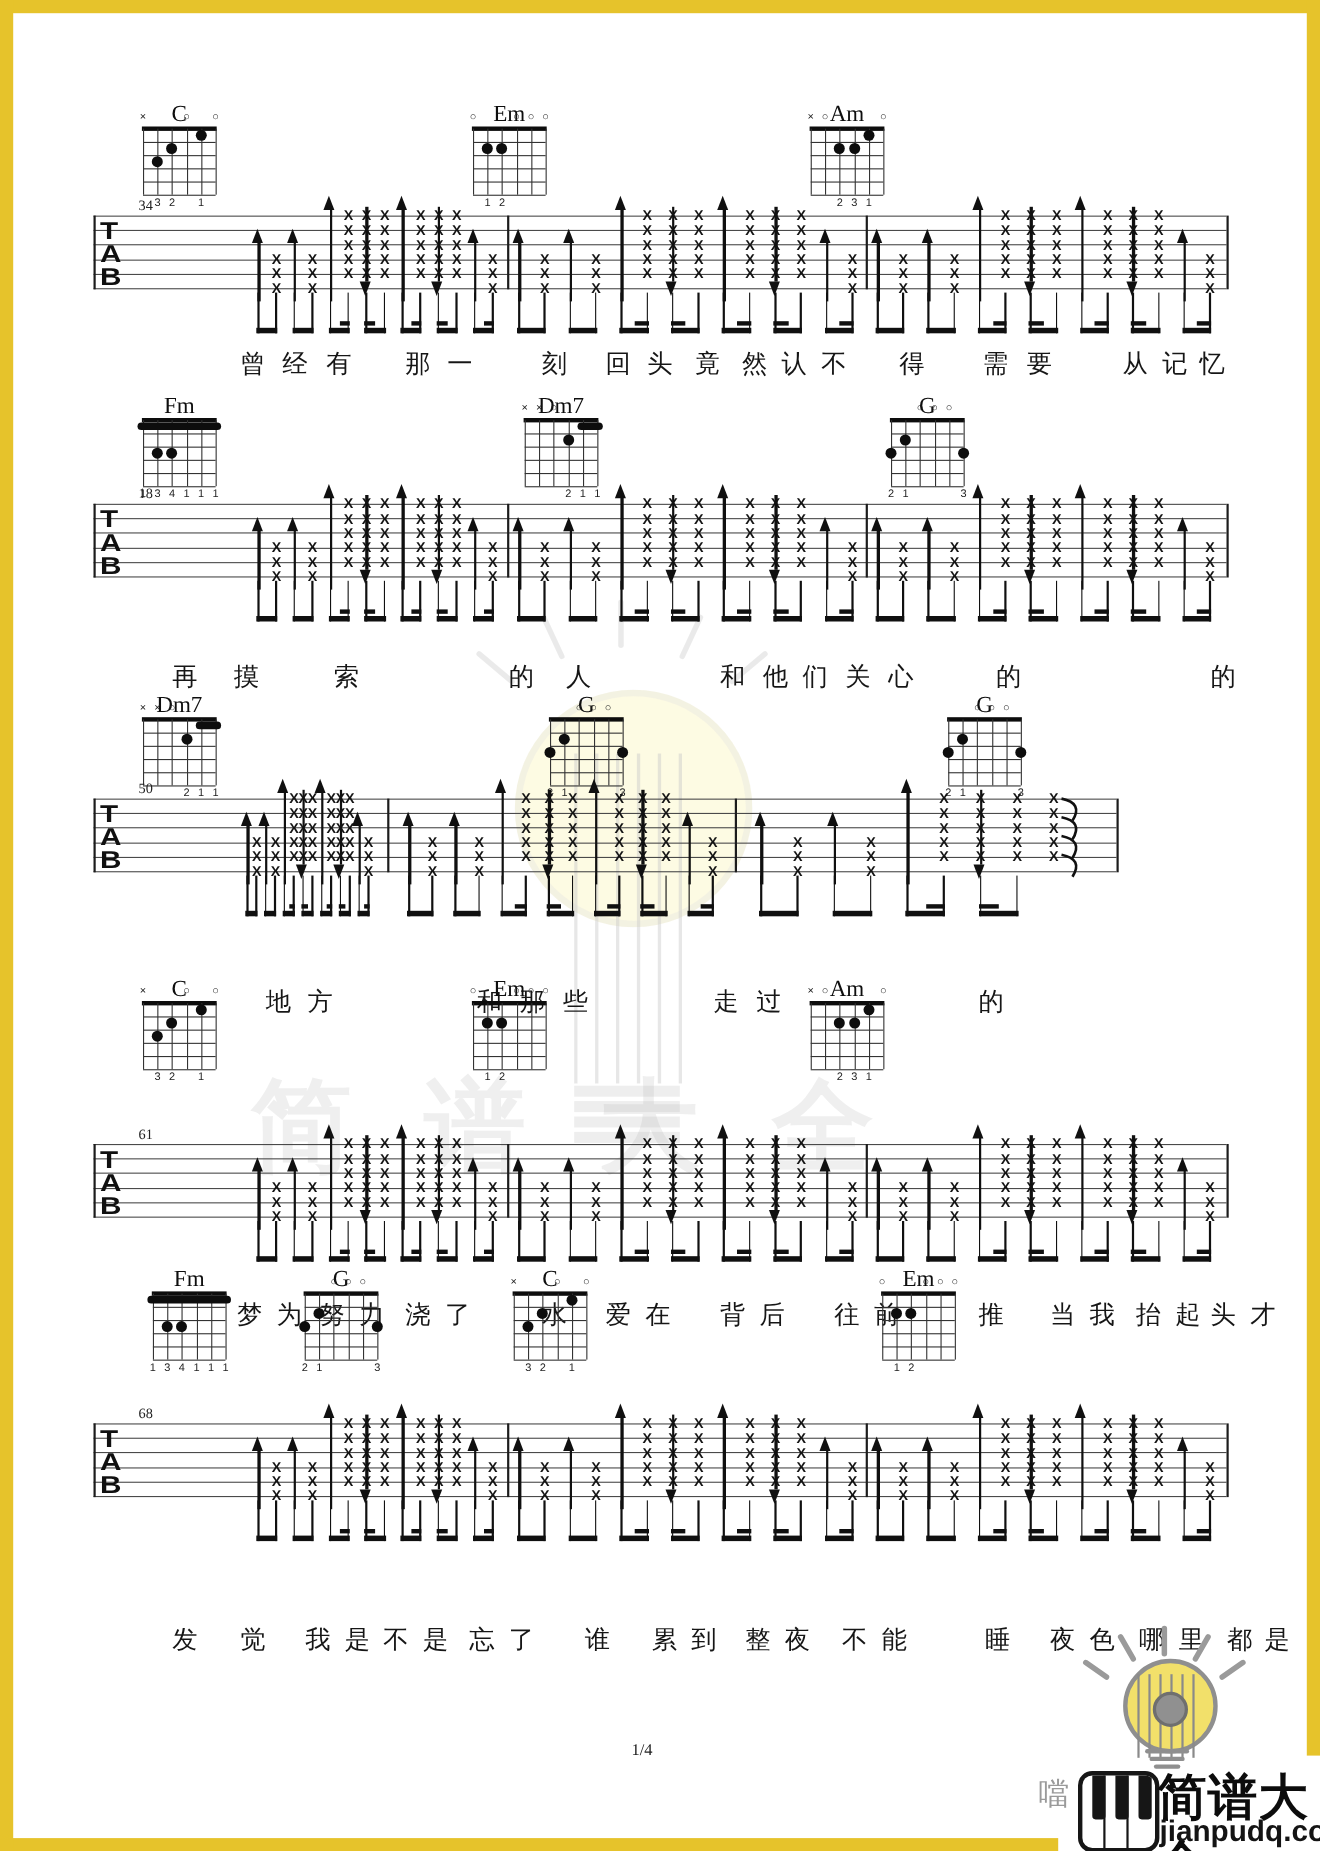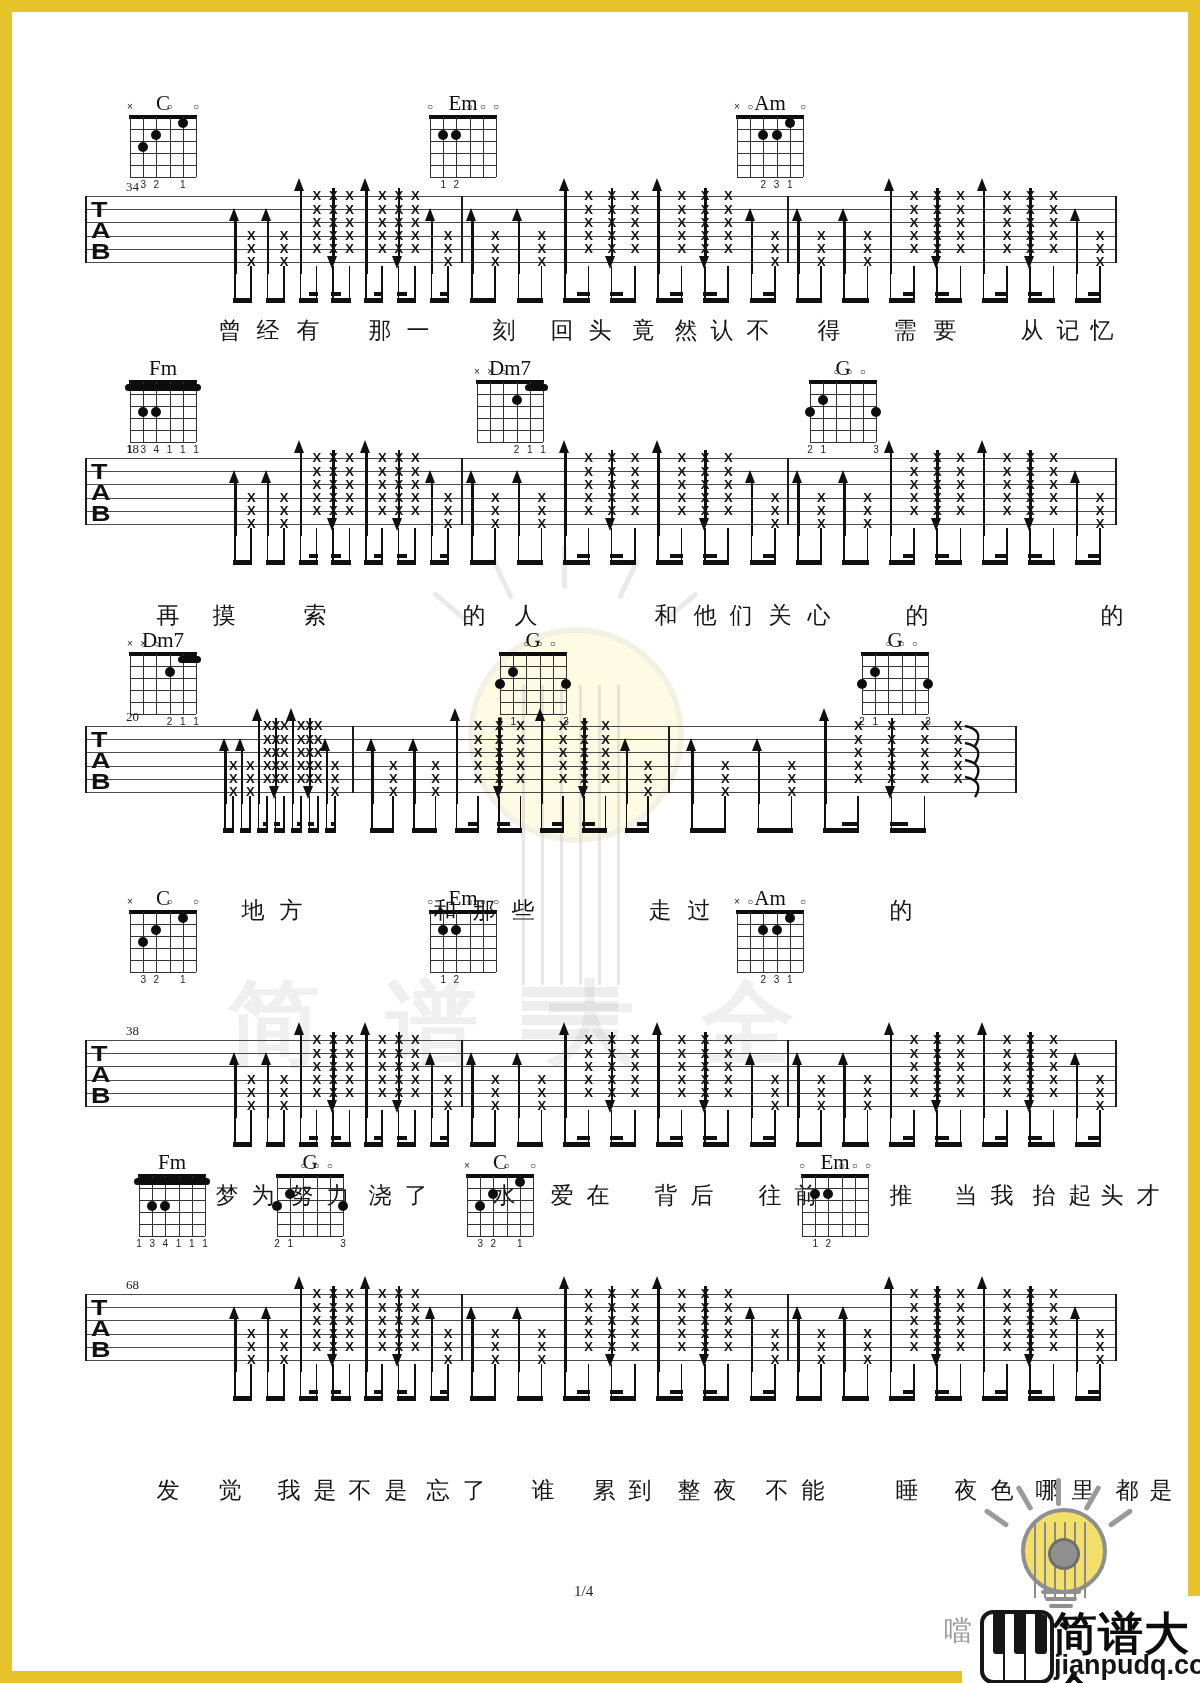--- a/index.html
+++ b/index.html
@@ -962,21 +962,21 @@
         </div>
         <div class="staff-line" style="left: 85px; width: 930px; top: 104px;"></div>
         <div class="staff-line" style="left: 85px; width: 930px; top: 117.2px;"></div>
         <div class="staff-line" style="left: 85px; width: 930px; top: 130.4px;"></div>
         <div class="staff-line" style="left: 85px; width: 930px; top: 143.6px;"></div>
         <div class="staff-line" style="left: 85px; width: 930px; top: 156.8px;"></div>
         <div class="staff-line" style="left: 85px; width: 930px; top: 170px;"></div>
         <div class="tab-letter" style="left: 91px; top: 105px;">T</div>
         <div class="tab-letter" style="left: 91px; top: 126px;">A</div>
         <div class="tab-letter" style="left: 91px; top: 147px;">B</div>
-        <div class="measure-num" style="left: 126px; top: 87px;">20</div>
+        <div class="measure-num" style="left: 126px; top: 87px;">50</div>
         <div class="barline" style="left: 85px; top: 104px; height: 67px;"></div>
         <div class="barline" style="left: 352px; top: 104px; height: 67px;"></div>
         <div class="barline" style="left: 668px; top: 104px; height: 67px;"></div>
         <div class="barline" style="left: 1015px; top: 104px; height: 67px;"></div>
         <div class="shaft" style="left: 224px; top: 128px; height: 54px;"></div>
         <div class="head-up" style="left: 218.5px; top: 116px;"></div>
         <div class="xcol" style="left: 226.962px; top: 137px;">
           <span>X</span>
           <span>X</span>
           <span>X</span>
@@ -1317,21 +1317,21 @@
         </div>
         <div class="staff-line" style="left: 85px; width: 1030px; top: 162px;"></div>
         <div class="staff-line" style="left: 85px; width: 1030px; top: 175.2px;"></div>
         <div class="staff-line" style="left: 85px; width: 1030px; top: 188.4px;"></div>
         <div class="staff-line" style="left: 85px; width: 1030px; top: 201.6px;"></div>
         <div class="staff-line" style="left: 85px; width: 1030px; top: 214.8px;"></div>
         <div class="staff-line" style="left: 85px; width: 1030px; top: 228px;"></div>
         <div class="tab-letter" style="left: 91px; top: 163px;">T</div>
         <div class="tab-letter" style="left: 91px; top: 184px;">A</div>
         <div class="tab-letter" style="left: 91px; top: 205px;">B</div>
-        <div class="measure-num" style="left: 126px; top: 145px;">38</div>
+        <div class="measure-num" style="left: 126px; top: 145px;">61</div>
         <div class="barline" style="left: 85px; top: 162px; height: 67px;"></div>
         <div class="barline" style="left: 461px; top: 162px; height: 67px;"></div>
         <div class="barline" style="left: 787px; top: 162px; height: 67px;"></div>
         <div class="barline" style="left: 1115px; top: 162px; height: 67px;"></div>
         <div class="shaft" style="left: 234px; top: 186px; height: 54px;"></div>
         <div class="head-up" style="left: 228.5px; top: 174px;"></div>
         <div class="xcol" style="left: 244.885px; top: 195px;">
           <span>X</span>
           <span>X</span>
           <span>X</span>

